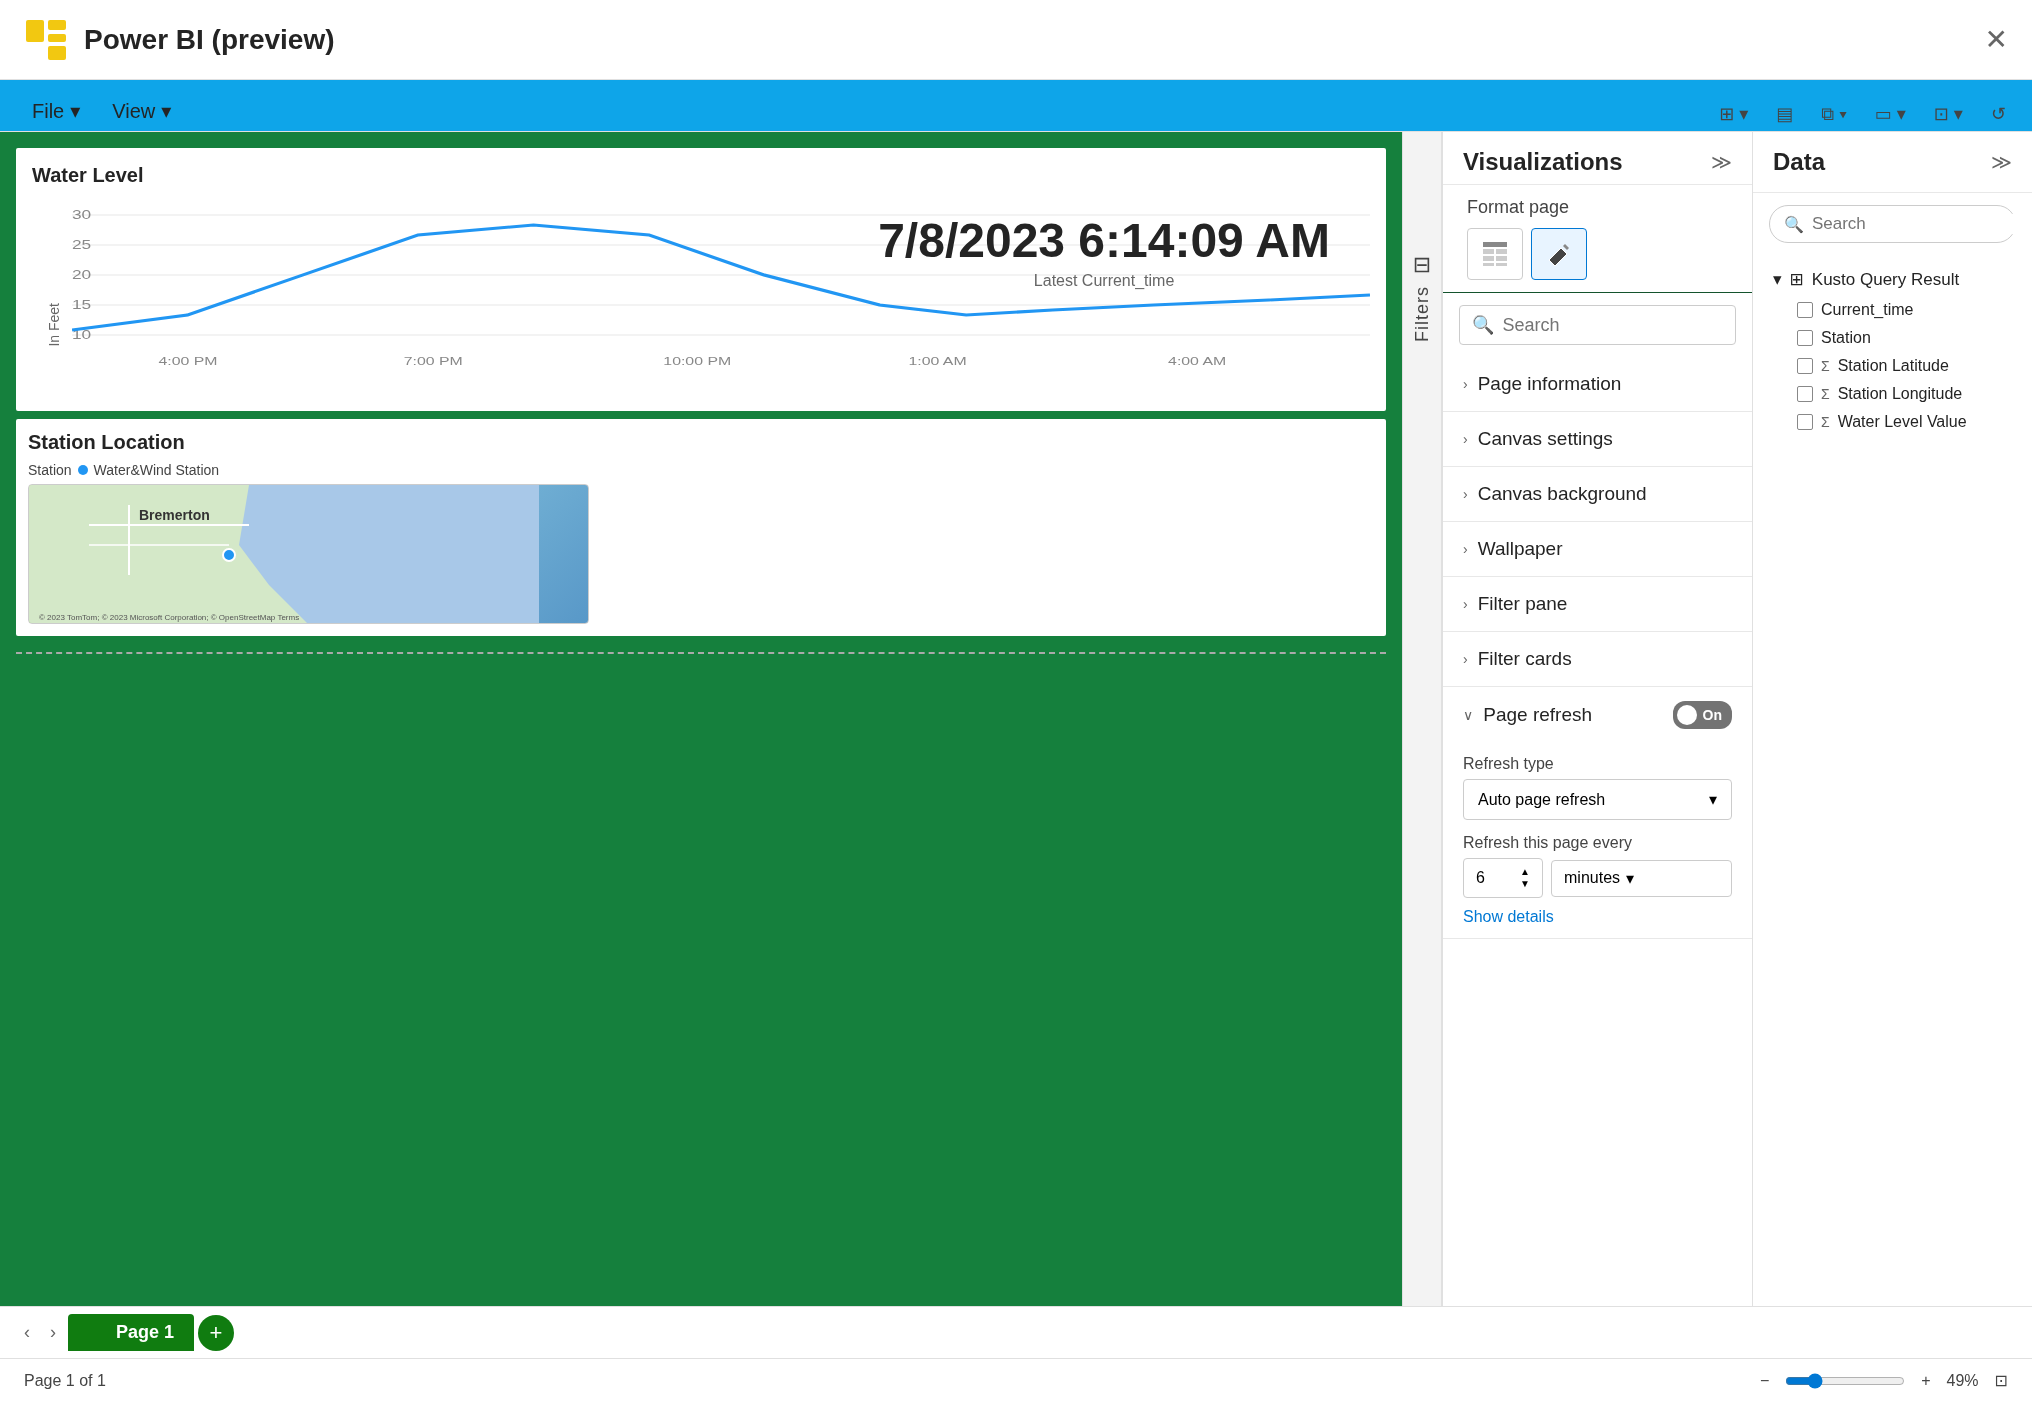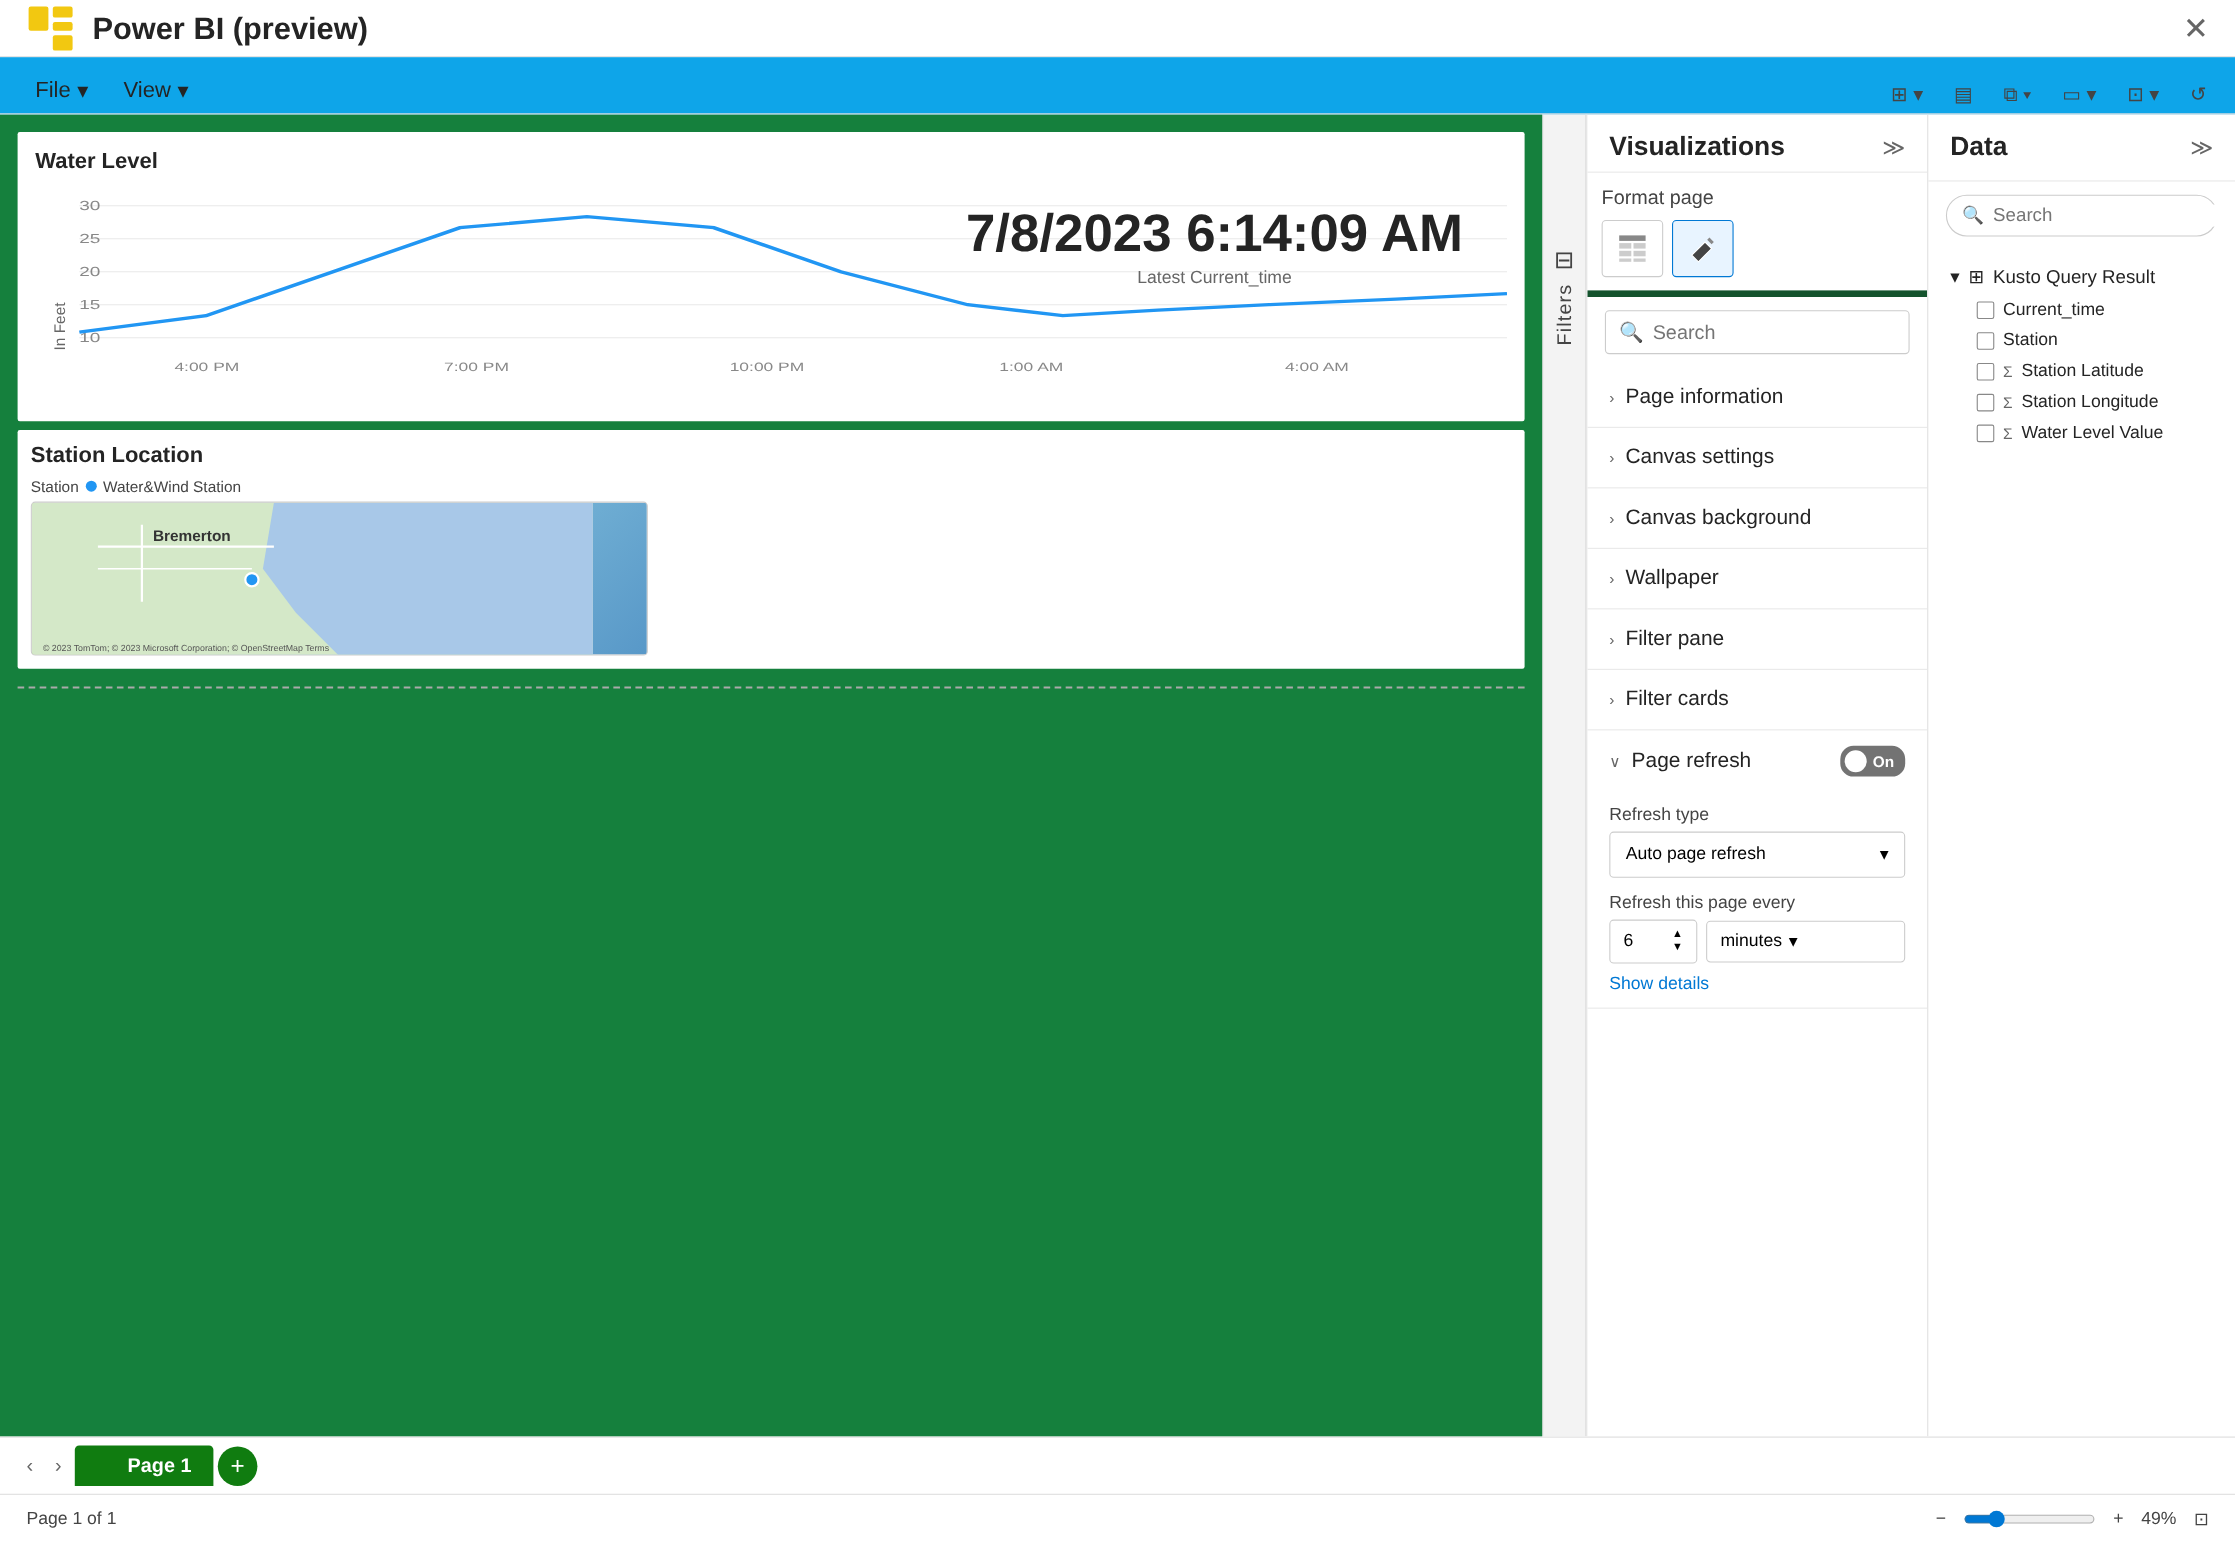--- a/index.html
+++ b/index.html
@@ -1,21 +1,21 @@
 <!DOCTYPE html>
 <html><head>
   <meta charset="utf-8">
   <style>
     * { box-sizing: border-box; margin: 0; padding: 0; }
     body { font-family: 'Segoe UI', Arial, sans-serif; background: #f3f3f3; width: 2032px; height: 1402px; overflow: hidden; display: flex; flex-direction: column; }
 
     
     .title-bar {
       display: flex; align-items: center; justify-content: space-between;
-      background: #fff; padding: 0 24px; height: 52px; border-bottom: 1px solid #e0e0e0;
+      background: #fff; padding: 0 24px; height: 80px; border-bottom: 1px solid #e0e0e0;
     }
     .title-bar-left { display: flex; align-items: center; gap: 16px; }
     .app-title { font-size: 28px; font-weight: 600; color: #242424; }
     .close-btn { font-size: 28px; color: #666; cursor: pointer; background: none; border: none; }
 
     
     .menu-bar {
       display: flex; align-items: flex-end; gap: 0; background: #0ea5e9;
       padding: 0 16px; height: 52px; border-bottom: 1px solid #e0e0e0;
     }
@@ -83,21 +83,21 @@
       width: 310px; background: #fff; border-left: 1px solid #e0e0e0;
       display: flex; flex-direction: column; overflow-y: auto;
     }
     .viz-panel-header {
       display: flex; align-items: center; justify-content: space-between;
       padding: 16px 20px 8px; border-bottom: 1px solid #e8e8e8;
     }
     .viz-panel-title { font-size: 24px; font-weight: 600; color: #242424; }
     .viz-panel-collapse { font-size: 20px; color: #666; cursor: pointer; }
 
-    .format-page-section { padding: 12px 13px; border-bottom: 6px solid #14532d; }
+    .format-page-section { padding: 12px 24px; border-bottom: 1px solid #14532d; }
     .format-page-label { font-size: 18px; color: #444; margin-bottom: 10px; }
     .format-page-icons { display: flex; gap: 8px; }
     .format-icon-btn {
       width: 56px; height: 52px; border: 1px solid #ccc; border-radius: 4px;
       display: flex; align-items: center; justify-content: center; cursor: pointer;
       font-size: 22px; background: #fff;
     }
     .format-icon-btn.active { border-color: #0078d4; background: #e8f4ff; }
 
     

